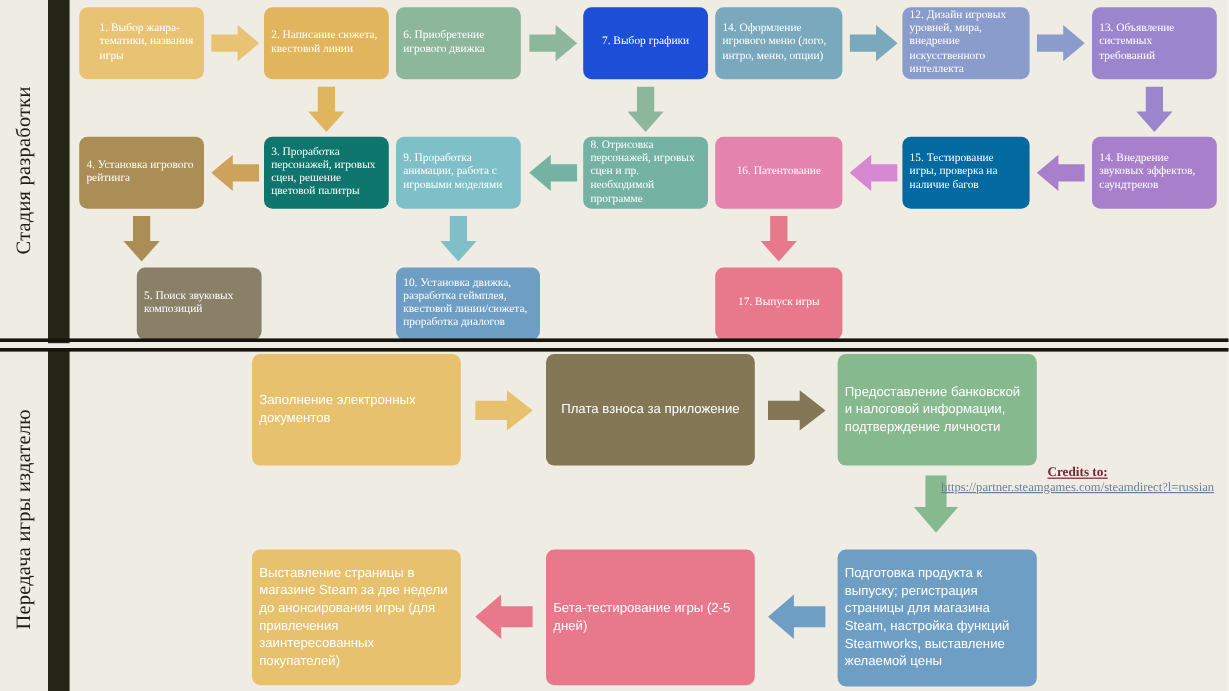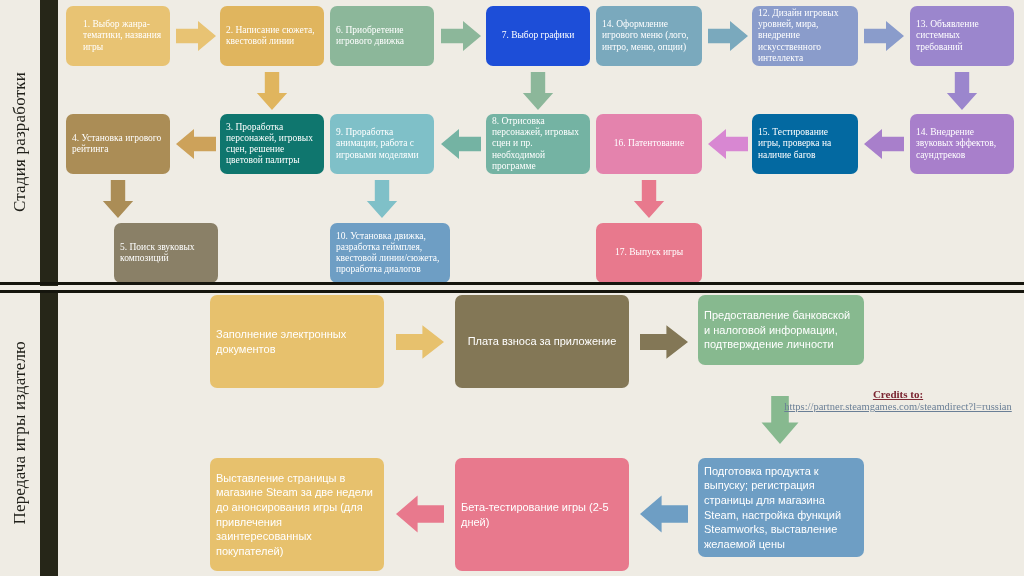--- a/index.html
+++ b/index.html
@@ -123,22 +123,22 @@
       <div class="node serif" style="left: 330px; top: 114px; width: 104px; height: 60px; background: rgb(127, 192, 200);">9. Проработка анимации, работа с игровыми моделями</div>
       <div class="node serif" style="left: 486px; top: 114px; width: 104px; height: 60px; background: rgb(116, 179, 163);">8. Отрисовка персонажей, игровых сцен и пр. необходимой программе</div>
       <div class="node serif" style="left: 596px; top: 114px; width: 106px; height: 60px; background: rgb(228, 131, 173);">16. Патентование</div>
       <div class="node serif" style="left: 752px; top: 114px; width: 106px; height: 60px; background: #0369a1;">15. Тестирование игры, проверка на наличие багов</div>
       <div class="node serif" style="left: 910px; top: 114px; width: 104px; height: 60px; background: rgb(168, 127, 203);">14. Внедрение звуковых эффектов, саундтреков</div>
       <div class="node serif" style="left: 66px; top: 223px; width: 104px; height: 60px; background: rgb(138, 128, 103); margin-left: 48px;">5. Поиск звуковых композиций</div>
       <div class="node serif" style="left: 330px; top: 223px; width: 120px; height: 60px; background: rgb(110, 158, 196);">10. Установка движка, разработка геймплея, квестовой линии/сюжета, проработка диалогов</div>
       <div class="node serif" style="left: 596px; top: 223px; width: 106px; height: 60px; background: rgb(232, 121, 141);">17. Выпуск игры</div>
       <div class="node sans" style="left: 210px; top: 295px; width: 174px; height: 93px; background: rgb(231, 193, 109);">Заполнение электронных документов</div>
       <div class="node sans" style="left: 455px; top: 295px; width: 174px; height: 93px; background: rgb(131, 119, 86);">Плата взноса за приложение</div>
-      <div class="node sans" style="left: 698px; top: 295px; width: 166px; height: 70px; background: rgb(135, 185, 143);">Предоставление банковской и налоговой информации, подтверждение личности</div>
-      <div class="node sans" style="left: 698px; top: 458px; width: 166px; height: 99px; background: rgb(110, 158, 196);">Подготовка продукта к выпуску; регистрация страницы для магазина Steam, настройка функций Steamworks, выставление желаемой цены</div>
+      <div class="node sans" style="left: 698px; top: 295px; width: 166px; height: 93px; background: rgb(135, 185, 143);">Предоставление банковской и налоговой информации, подтверждение личности</div>
+      <div class="node sans" style="left: 698px; top: 458px; width: 166px; height: 114px; background: rgb(110, 158, 196);">Подготовка продукта к выпуску; регистрация страницы для магазина Steam, настройка функций Steamworks, выставление желаемой цены</div>
       <div class="node sans" style="left: 455px; top: 458px; width: 174px; height: 113px; background: rgb(232, 121, 141);">Бета-тестирование игры (2-5 дней)</div>
       <div class="node sans" style="left: 210px; top: 458px; width: 174px; height: 113px; background: rgb(231, 193, 109);">Выставление страницы в магазине Steam за две недели до анонсирования игры (для привлечения заинтересованных покупателей)</div>
     </div>
   <div id="arrows-layer">
       <div class="arrow" style="left: 176px; top: 18px; width: 40px; height: 36px;">
         <svg viewBox="0 0 100 100" preserveAspectRatio="none">
           <path d="M0,30 L55,30 L55,8 L100,50 L55,92 L55,70 L0,70 Z" fill="#e8c373"></path>
         </svg>
       </div>
       <div class="arrow" style="left: 254px; top: 72px; width: 36px; height: 38px;">

